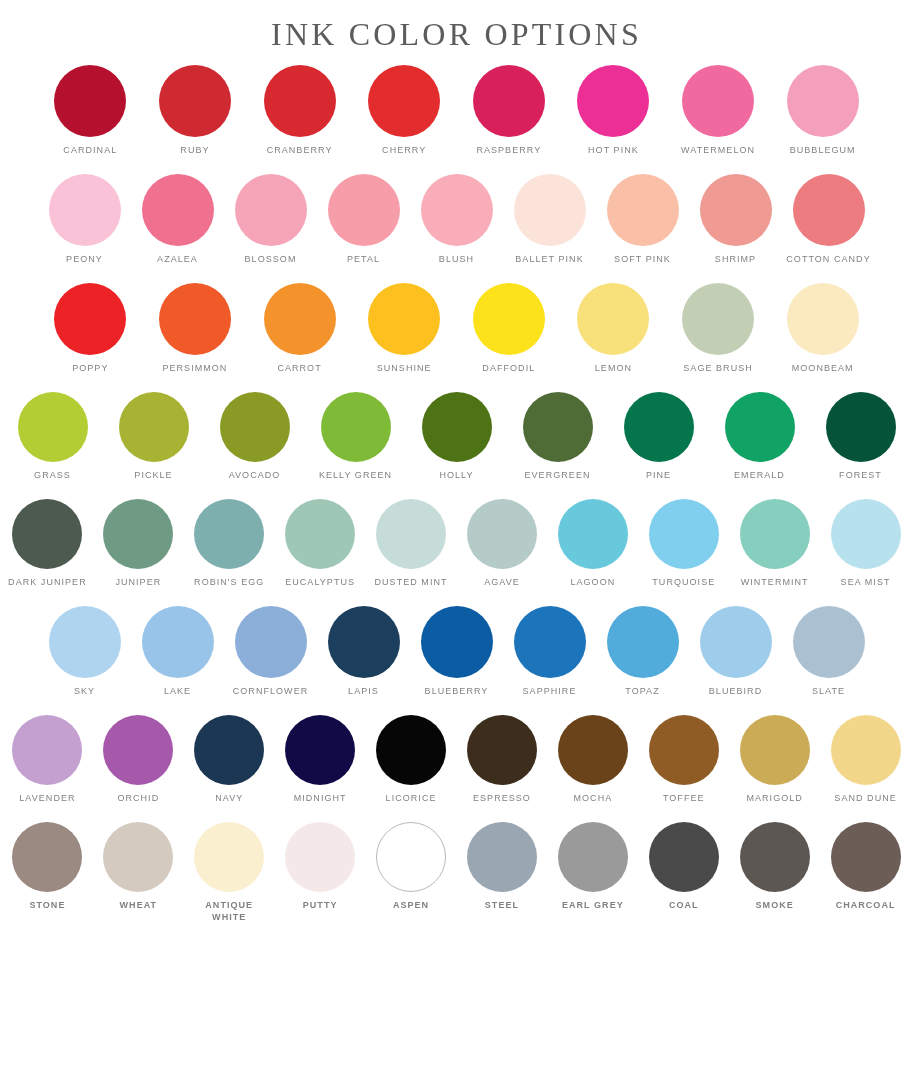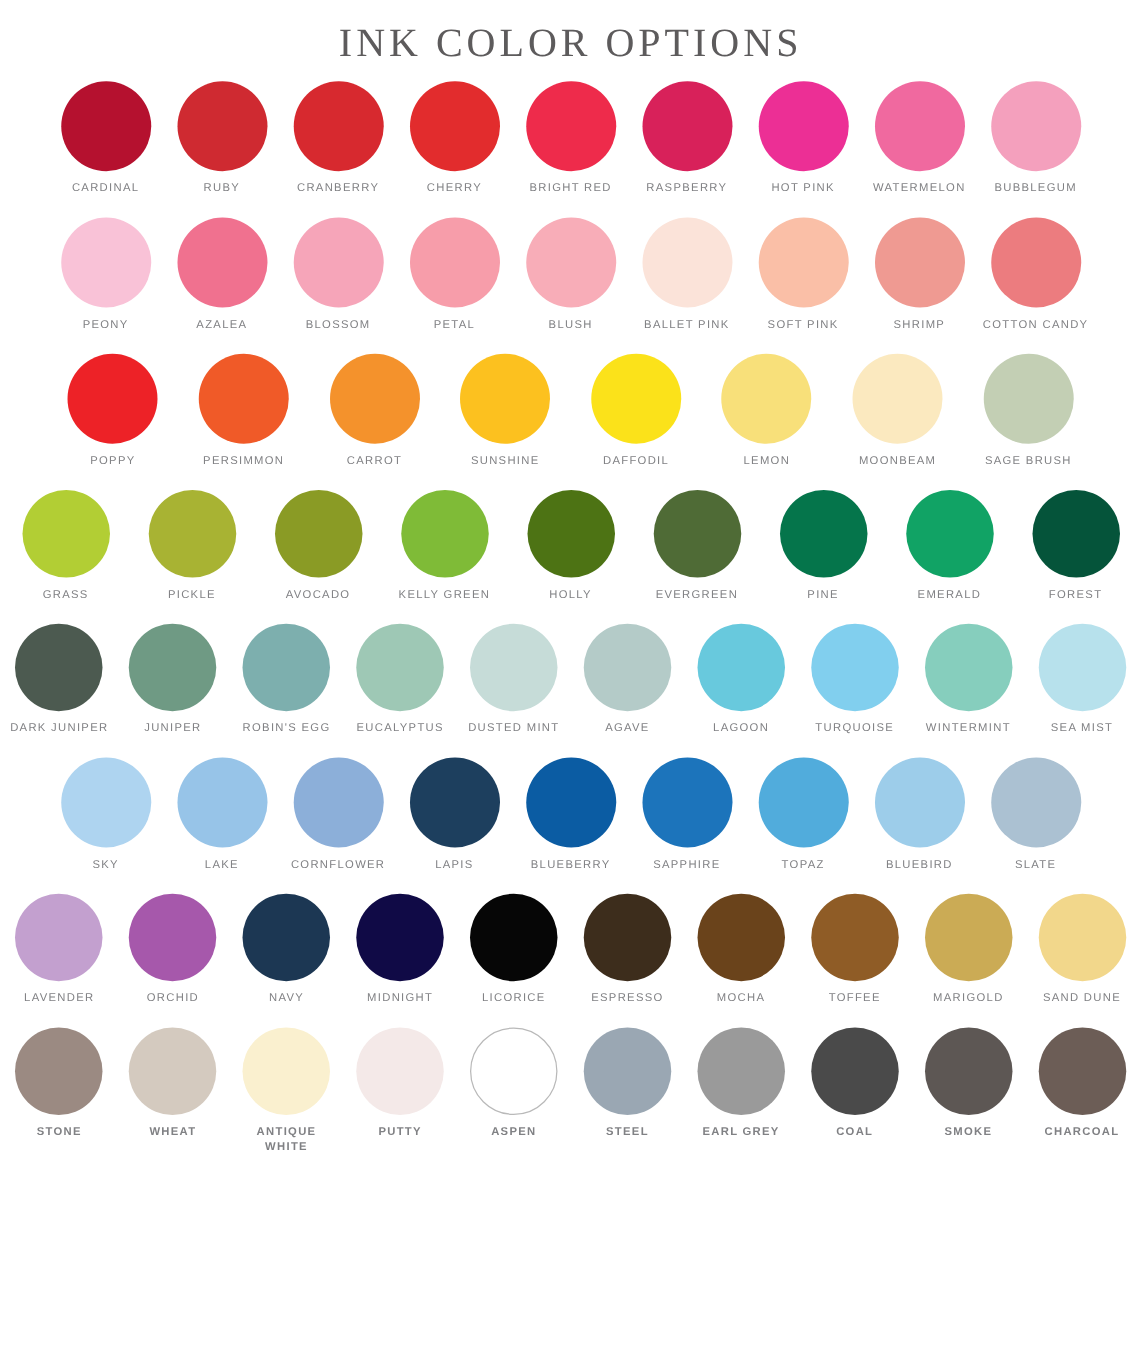--- a/index.html
+++ b/index.html
@@ -102,24 +102,20 @@
         </div>
         <div class="swatch">
           <div class="swatch-dot" style="background: rgb(215, 41, 47);"></div>
           <div class="swatch-label">CRANBERRY</div>
         </div>
         <div class="swatch">
           <div class="swatch-dot" style="background: rgb(226, 44, 45);"></div>
           <div class="swatch-label">CHERRY</div>
         </div>
         <div class="swatch">
-          <div class="swatch-dot" style="background: rgb(238, 43, 75);"></div>
-          <div class="swatch-label">BRIGHT RED</div>
-        </div>
-        <div class="swatch">
           <div class="swatch-dot" style="background: rgb(216, 33, 90);"></div>
           <div class="swatch-label">RASPBERRY</div>
         </div>
         <div class="swatch">
           <div class="swatch-dot" style="background: rgb(236, 47, 149);"></div>
           <div class="swatch-label">HOT PINK</div>
         </div>
         <div class="swatch">
           <div class="swatch-dot" style="background: rgb(240, 105, 159);"></div>
           <div class="swatch-label">WATERMELON</div>
@@ -186,26 +182,26 @@
         </div>
         <div class="swatch">
           <div class="swatch-dot" style="background: rgb(251, 226, 26);"></div>
           <div class="swatch-label">DAFFODIL</div>
         </div>
         <div class="swatch">
           <div class="swatch-dot" style="background: rgb(248, 224, 122);"></div>
           <div class="swatch-label">LEMON</div>
         </div>
         <div class="swatch">
+          <div class="swatch-dot" style="background: rgb(195, 207, 180);"></div>
+          <div class="swatch-label">SAGE BRUSH</div>
+        </div>
+        <div class="swatch">
           <div class="swatch-dot" style="background: rgb(251, 233, 191);"></div>
           <div class="swatch-label">MOONBEAM</div>
-        </div>
-        <div class="swatch">
-          <div class="swatch-dot" style="background: rgb(195, 207, 180);"></div>
-          <div class="swatch-label">SAGE BRUSH</div>
         </div>
       </div>
       <div class="swatch-row count-10">
         <div class="swatch">
           <div class="swatch-dot" style="background: rgb(178, 206, 52);"></div>
           <div class="swatch-label">GRASS</div>
         </div>
         <div class="swatch">
           <div class="swatch-dot" style="background: rgb(168, 179, 51);"></div>
           <div class="swatch-label">PICKLE</div>

